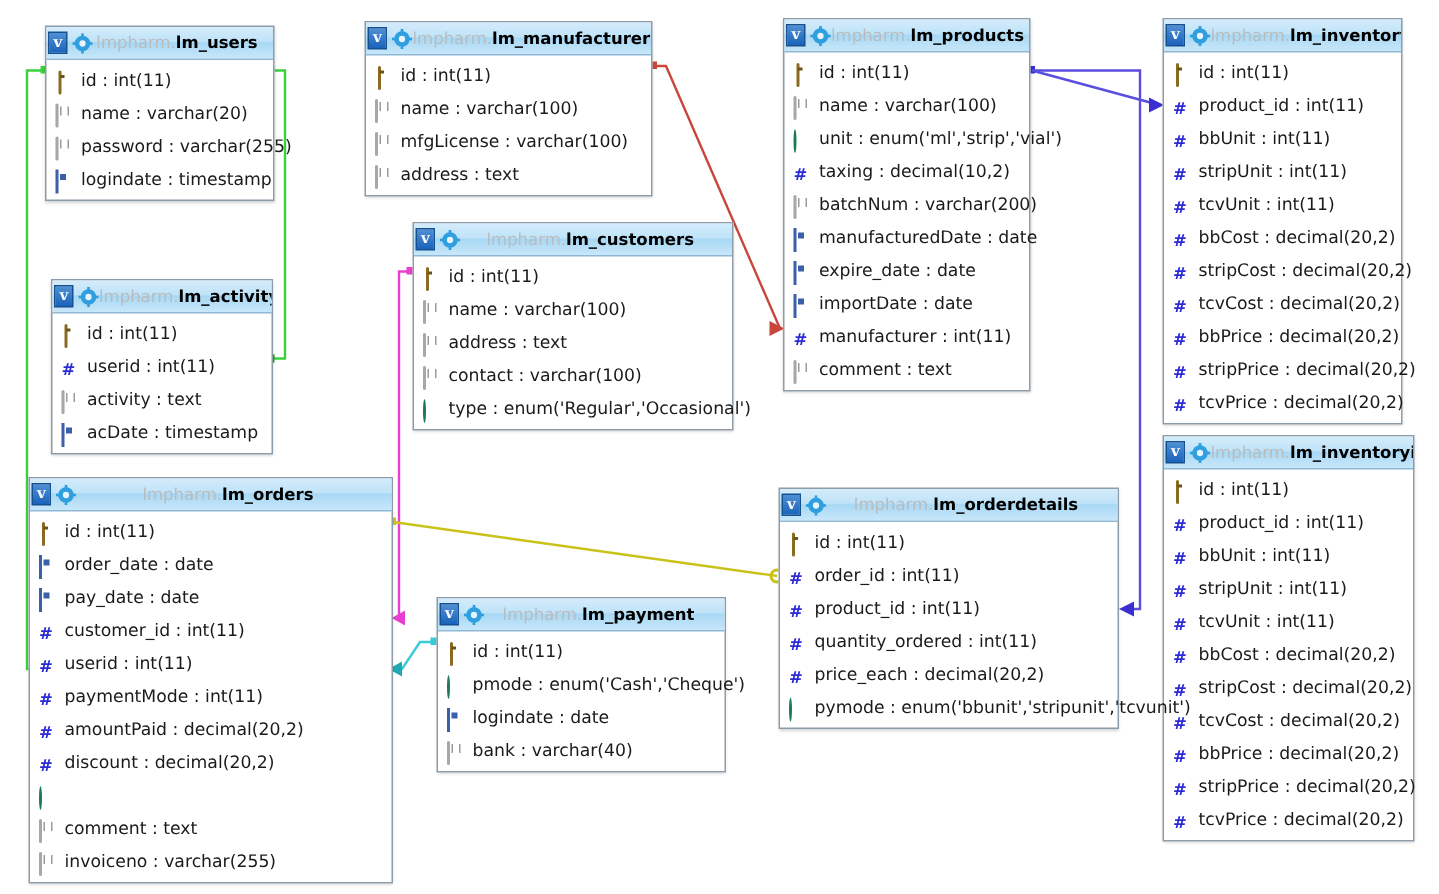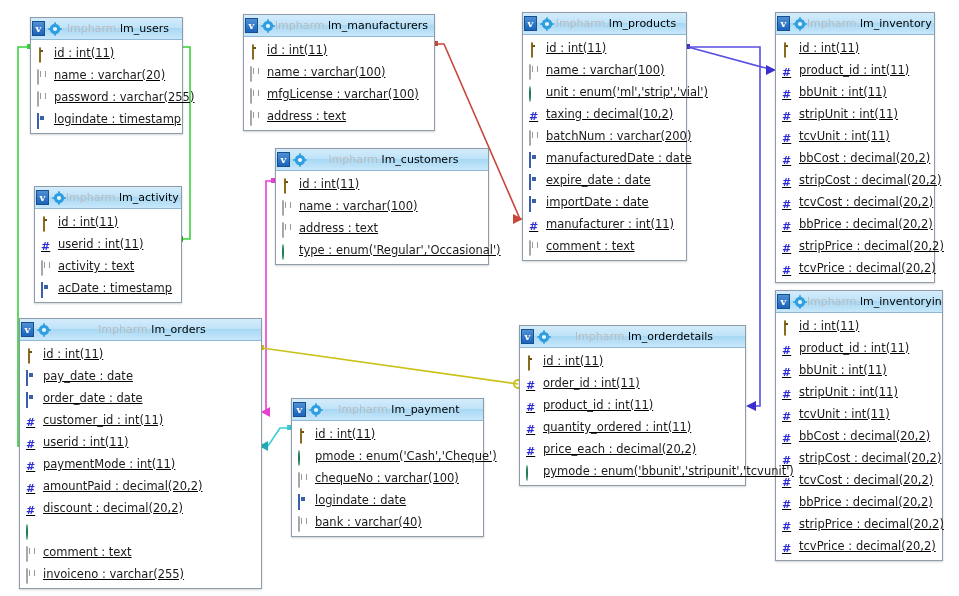--- a/index.html
+++ b/index.html
@@ -66,22 +66,22 @@
   .gear-icon svg { display:block; }
   .tbl-title {
     flex: 1 1 auto;
     text-align: center;
     font-size: 11px;
     white-space: nowrap;
     padding-right: 4px;
     letter-spacing: 0px;
   }
   .tbl-title .schema { color: #b9bcbe; text-align: right; }
-  .tbl-title .tname { color: #000000; font-weight: normal; }
-  .fields { padding: 2px 0 3px 0; text-decoration: underline; }
+  .tbl-title .tname { color: #000000; font-weight: bold; }
+  .fields { padding: 2px 0 3px 0; }
   .field {
     display: flex;
     align-items: center;
     height: 22px;
     padding-left: 6px;
     font-size: 11.5px;
     color: #1a1a1a;
     white-space: nowrap;
   }
   .ficon {
@@ -470,20 +470,24 @@
           </div>
           <div class="field">
             <span class="ficon"><span class="ic-text"></span></span>
             <span>name : varchar(100)</span>
           </div>
           <div class="field">
             <span class="ficon"><span class="ic-text"></span></span>
             <span>address : text</span>
           </div>
           <div class="field">
+            <span class="ficon"><span class="ic-text"></span></span>
+            <span>contact : varchar(100)</span>
+          </div>
+          <div class="field">
             <span class="ficon"><span class="ic-enum"></span></span>
             <span>type : enum('Regular','Occasional')</span>
           </div>
         </div>
       </div>
       <div class="table-box" style="left: 775px; top: 290px; width: 168px;">
         <div class="tbl-header">
           <div class="vicon">v</div>
           <div class="gear-icon">
             <svg width="14" height="14" viewBox="0 0 14 14">
@@ -563,25 +567,25 @@
           </div>
           <div class="tbl-title"><span class="schema">lmpharm.</span><span class="tname">lm_orders</span></div>
         </div>
         <div class="fields">
           <div class="field">
             <span class="ficon"><span class="ic-key"></span></span>
             <span>id : int(11)</span>
           </div>
           <div class="field">
             <span class="ficon"><span class="ic-date"></span></span>
+            <span>order_date : date</span>
+          </div>
+          <div class="field">
+            <span class="ficon"><span class="ic-date"></span></span>
             <span>pay_date : date</span>
-          </div>
-          <div class="field">
-            <span class="ficon"><span class="ic-date"></span></span>
-            <span>order_date : date</span>
           </div>
           <div class="field">
             <span class="ficon"><span class="ic-num">#</span></span>
             <span>customer_id : int(11)</span>
           </div>
           <div class="field">
             <span class="ficon"><span class="ic-num">#</span></span>
             <span>userid : int(11)</span>
           </div>
           <div class="field">
@@ -673,24 +677,20 @@
         <div class="fields">
           <div class="field">
             <span class="ficon"><span class="ic-key"></span></span>
             <span>id : int(11)</span>
           </div>
           <div class="field">
             <span class="ficon"><span class="ic-enum"></span></span>
             <span>pmode : enum('Cash','Cheque')</span>
           </div>
           <div class="field">
-            <span class="ficon"><span class="ic-text"></span></span>
-            <span>chequeNo : varchar(100)</span>
-          </div>
-          <div class="field">
             <span class="ficon"><span class="ic-date"></span></span>
             <span>logindate : date</span>
           </div>
           <div class="field">
             <span class="ficon"><span class="ic-text"></span></span>
             <span>bank : varchar(40)</span>
           </div>
         </div>
       </div>
     </div>

